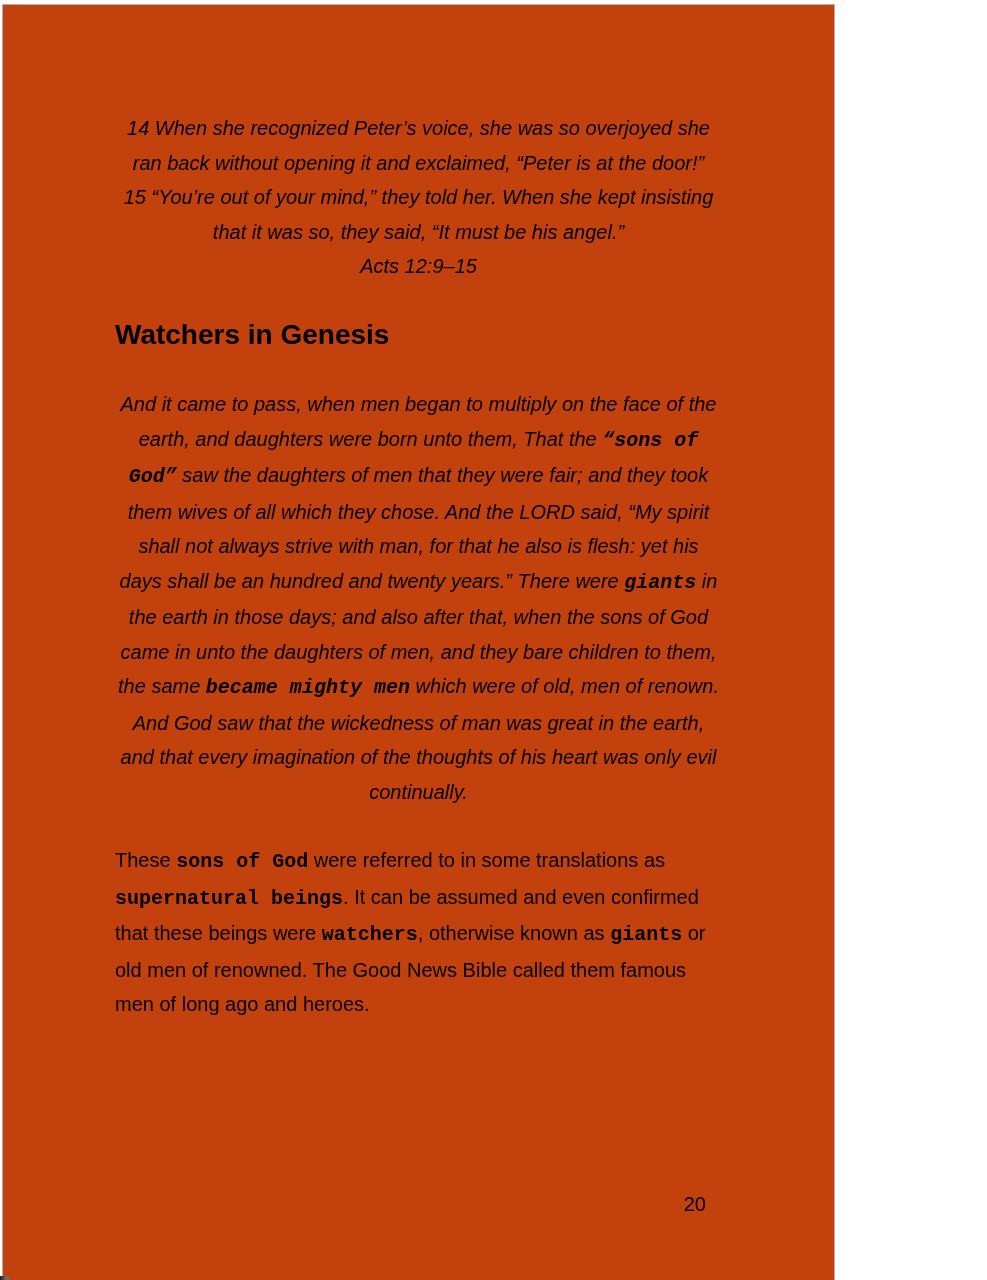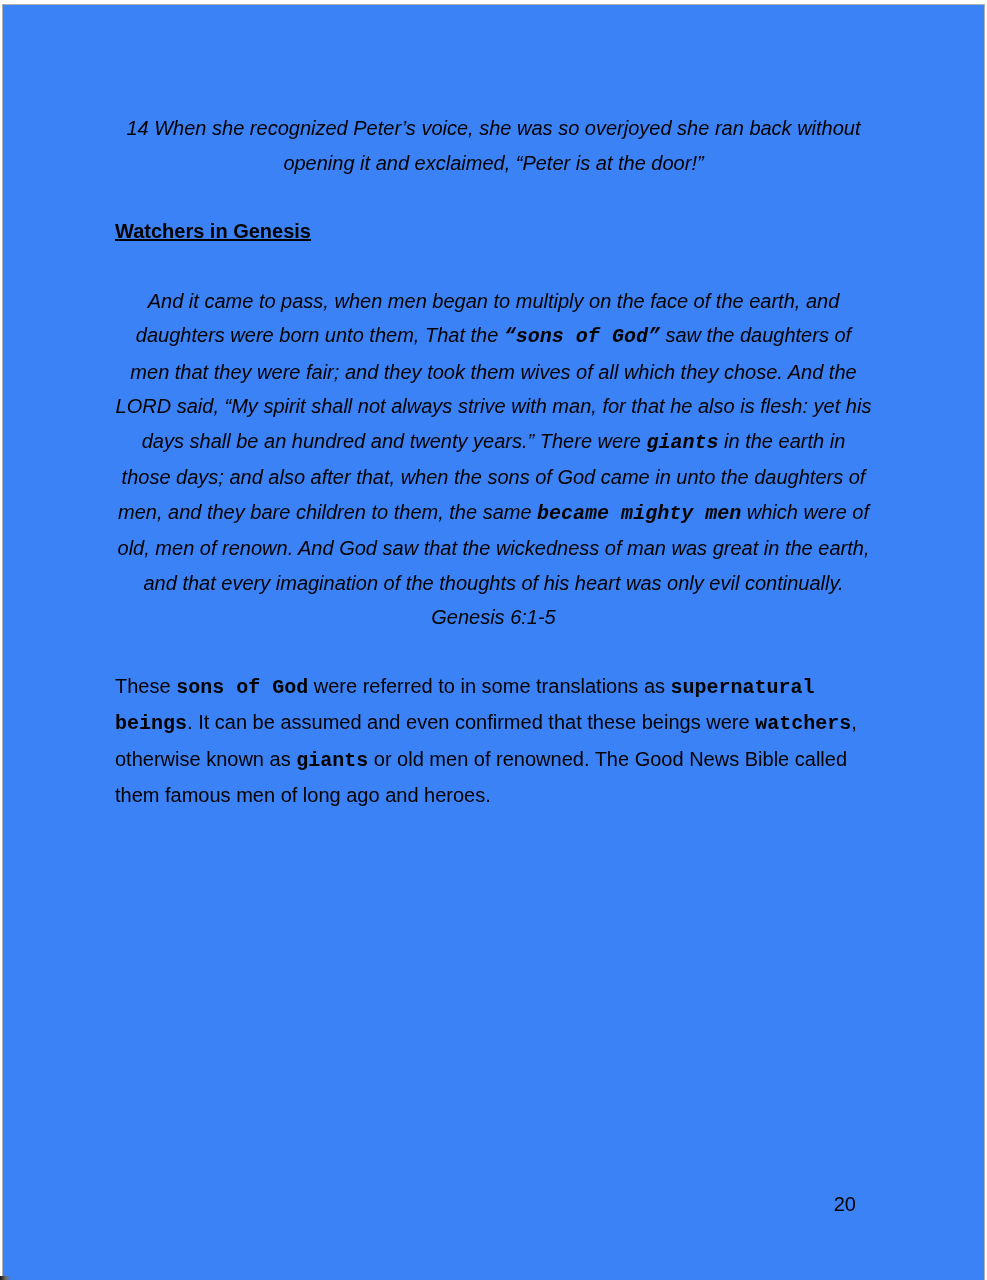--- a/index.html
+++ b/index.html
@@ -11,47 +11,46 @@
     width: 987px;
     height: 1280px;
     position: relative;
     overflow: hidden;
     font-family: "Liberation Sans", sans-serif;
   }
   .page {
     position: absolute;
     left: 2px;
     top: 4px;
-    width: 983px;
+    width: 833px;
     height: 1276px;
     box-sizing: border-box;
-    background: #3b82f6;
+    background: #c2410c;
     border: 1px solid #b0b0b0;
     border-bottom: none;
   }
   .content {
     padding: 106px 112px 0 112px;
     font-size: 20px;
     line-height: 34.5px;
     color: #000000;
     text-align: left;
   }
   .quote-block {
     font-style: italic;
     text-align: center;
   }
   .quote-block p {
     margin: 0;
   }
   .heading {
-    font-size: 20px;
+    font-size: 28px;
     font-weight: bold;
     line-height: 34.5px;
     margin: 34px 0 8px 0;
-    text-decoration: underline;
   }
   .body-text {
     margin: 34px 0 0 0;
   }
   .quote-genesis {
     margin-top: 35px;
   }
   .commentary {
   }
   .b {
@@ -77,28 +76,29 @@
   }
 </style>
 </head>
 <body>
 
 <div class="page">
   <div class="content">
 
     <div class="quote-block">
       <p>14 When she recognized Peter’s voice, she was so overjoyed she ran back without opening it and exclaimed, “Peter is at the door!”</p>
+      <p>15 “You’re out of your mind,” they told her. When she kept insisting that it was so, they said, “It must be his angel.”</p>
+      <p>Acts 12:9–15</p>
     </div>
 
     <h2 class="heading">Watchers in Genesis</h2>
 
 
     <div class="quote-block quote-genesis">
       <p><span>And it came to pass, when men began to multiply on the face of the earth, and daughters were born unto them, That the </span><span class="b">“sons of God”</span><span> saw the daughters of men that they were fair; and they took them wives of all which they chose. And the LORD said, “My spirit shall not always strive with man, for that he also is flesh: yet his days shall be an hundred and twenty years.” There were </span><span class="b">giants</span><span> in the earth in those days; and also after that, when the sons of God came in unto the daughters of men, and they bare children to them, the same </span><span class="b">became mighty men</span><span> which were of old, men of renown. And God saw that the wickedness of man was great in the earth, and that every imagination of the thoughts of his heart was only evil continually.</span></p>
-      <p>Genesis 6:1-5</p>
     </div>
 
     <p class="body-text commentary"><span>These </span><span class="b">sons of God</span><span> were referred to in some translations as </span><span class="b">supernatural beings</span><span>. It can be assumed and even confirmed that these beings were </span><span class="b">watchers</span><span>, otherwise known as </span><span class="b">giants</span><span> or old men of renowned. The Good News Bible called them famous men of long ago and heroes.</span></p>
 
   </div>
 
   <div class="page-number">20</div>
 </div>
 
 <div class="corner-mark"></div>

